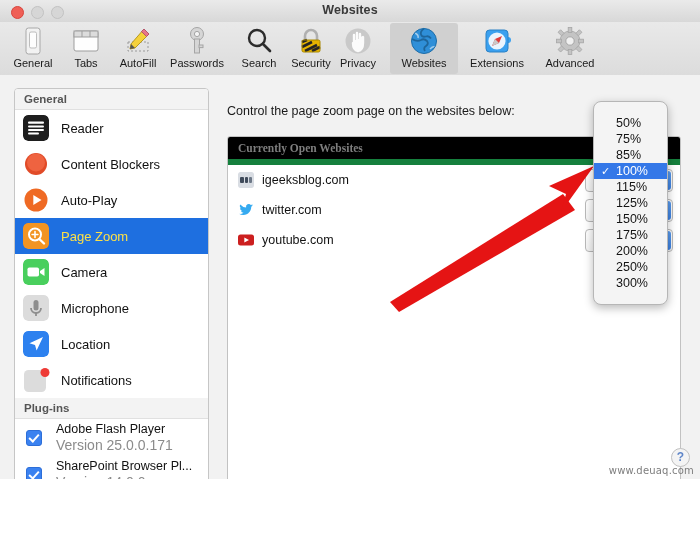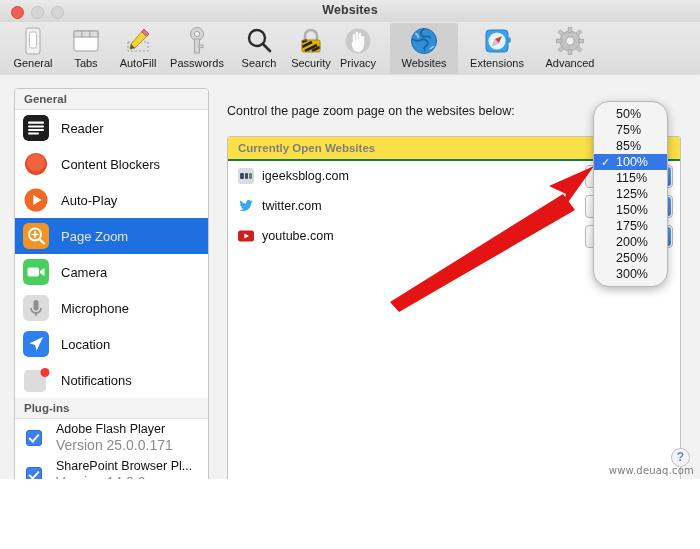--- a/index.html
+++ b/index.html
@@ -107,21 +107,21 @@
   }
   .side-row {
     position: relative;
     height: 36px;
     display: flex;
     align-items: center;
     padding-left: 8px;
     cursor: default;
   }
   .side-row.selected { background: #1e6fe0; }
-  .side-row.selected .side-label { color: #e5e5e5; }
+  .side-row.selected .side-label { color: #fde047; }
   .side-icon {
     width: 26px; height: 26px;
     flex: 0 0 26px;
     border-radius: 5px;
     margin-right: 12px;
     position: relative;
     overflow: hidden;
   }
   .side-label {
     font-size: 13px;
@@ -179,22 +179,23 @@
     border-radius: 3px;
     overflow: hidden;
   }
   #list-header {
     height: 22px;
     line-height: 22px;
     padding-left: 10px;
     font-size: 11.5px;
     font-weight: bold;
     color: #7e7e7e;
-    background: #fde047;
-    border-bottom: 2px solid #15803d;
+    background: #000000;
+    border-bottom: 6px solid #15803d;
+    font-family: Liberation Serif, serif;
   }
   .site-row {
     position: relative;
     height: 30px;
     display: flex;
     align-items: center;
     padding-left: 10px;
     cursor: default;
   }
   .site-favicon {
@@ -235,24 +236,24 @@
     border-right: 3.5px solid transparent;
   }
   .stepper::before { top: 4px; border-bottom: 4px solid #fff; }
   .stepper::after  { bottom: 4px; border-top: 4px solid #fff; }
 
   
   #zoom-menu {
     position: absolute;
     left: 593px; top: 101px;
     width: 73px;
-    padding: 4px 0;
+    padding: 13px 0;
     background: #f4f4f4;
     border: 1px solid #b6b6b6;
-    border-radius: 16px;
+    border-radius: 8px;
     box-shadow: 0 3px 10px rgba(0,0,0,.28);
     z-index: 40;
   }
   .menu-item {
     position: relative;
     height: 16px;
     line-height: 16px;
     padding-left: 22px;
     font-size: 12.5px;
     color: #141414;

